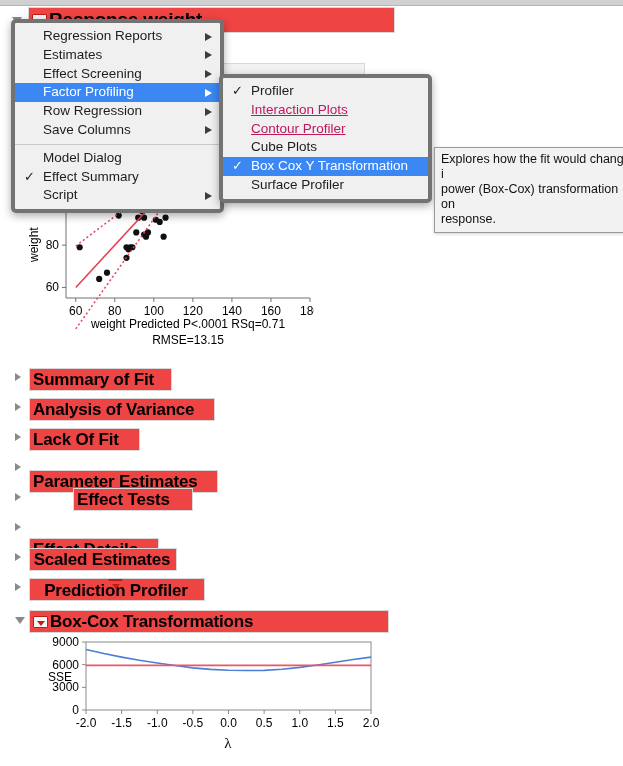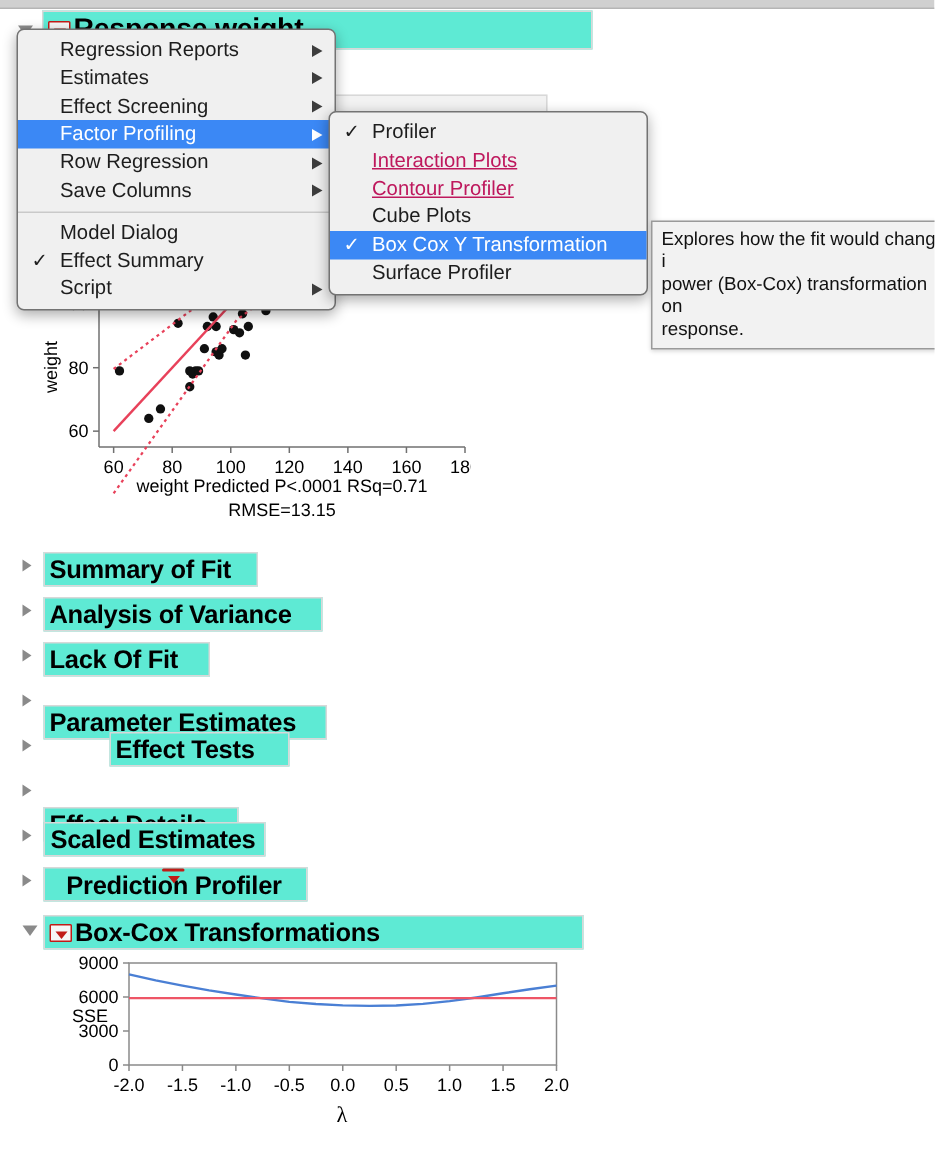--- a/index.html
+++ b/index.html
@@ -44,21 +44,21 @@
   }
   .redtri::after{
     content:""; position:absolute; left:3px; top:4px;
     width:0;height:0;
     border-left:4px solid transparent;
     border-right:4px solid transparent;
     border-top:5px solid #c11b17;
   }
   .sec-header {
     position:absolute;
-    background:#5eead4;
+    background:#ef4444;
     border:1px solid #d8d8d8;
     font-weight:bold;
     color:#000;
     display:flex;
     align-items:center;
     white-space:nowrap;
     padding:0 5px 0 3px;
   }
   .sec-title { font-size:17px; letter-spacing:-0.2px; }
 
@@ -81,21 +81,21 @@
   .axis-txt { font-size:12px; fill:#000; font-family:"Liberation Sans", sans-serif; }
   .axis-lbl { font-size:12px; fill:#000; font-family:"Liberation Sans", sans-serif; }
 
   
   #boxcox-chart { position:absolute; left:24px; top:636px; width:370px; height:120px; }
 
   
   .menu {
     position:absolute;
     background:#f0f0f0;
-    border:1px solid #737373;
+    border:4px solid #737373;
     border-radius:5px;
     box-shadow:0 3px 9px rgba(0,0,0,0.33);
     padding:4px 0;
     font-size:13.5px;
     color:#1d1d1d;
   }
   .menu-item {
     height:18.8px;
     line-height:18.8px;
     padding:0 26px 0 28px;

